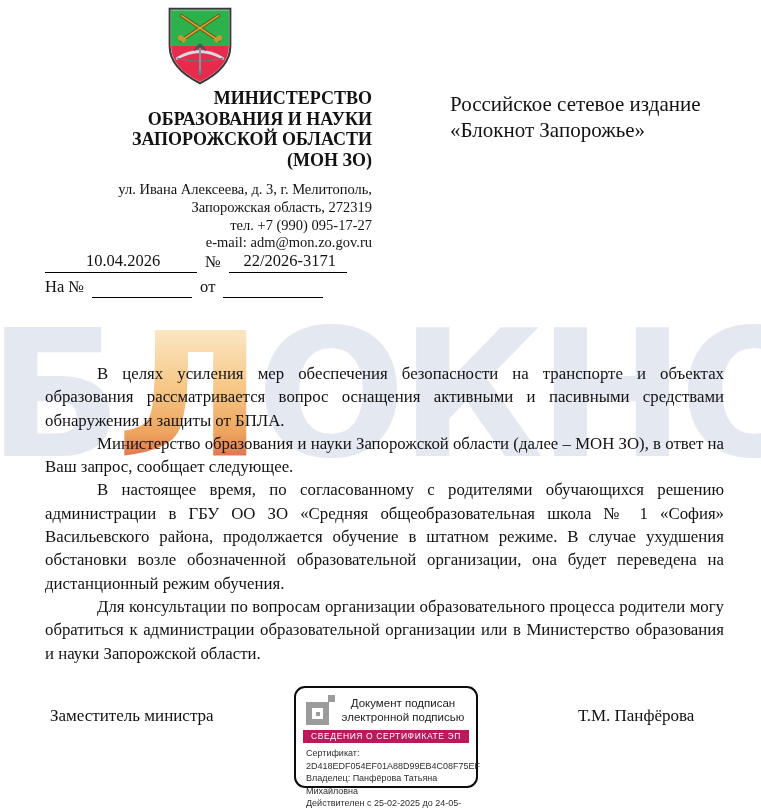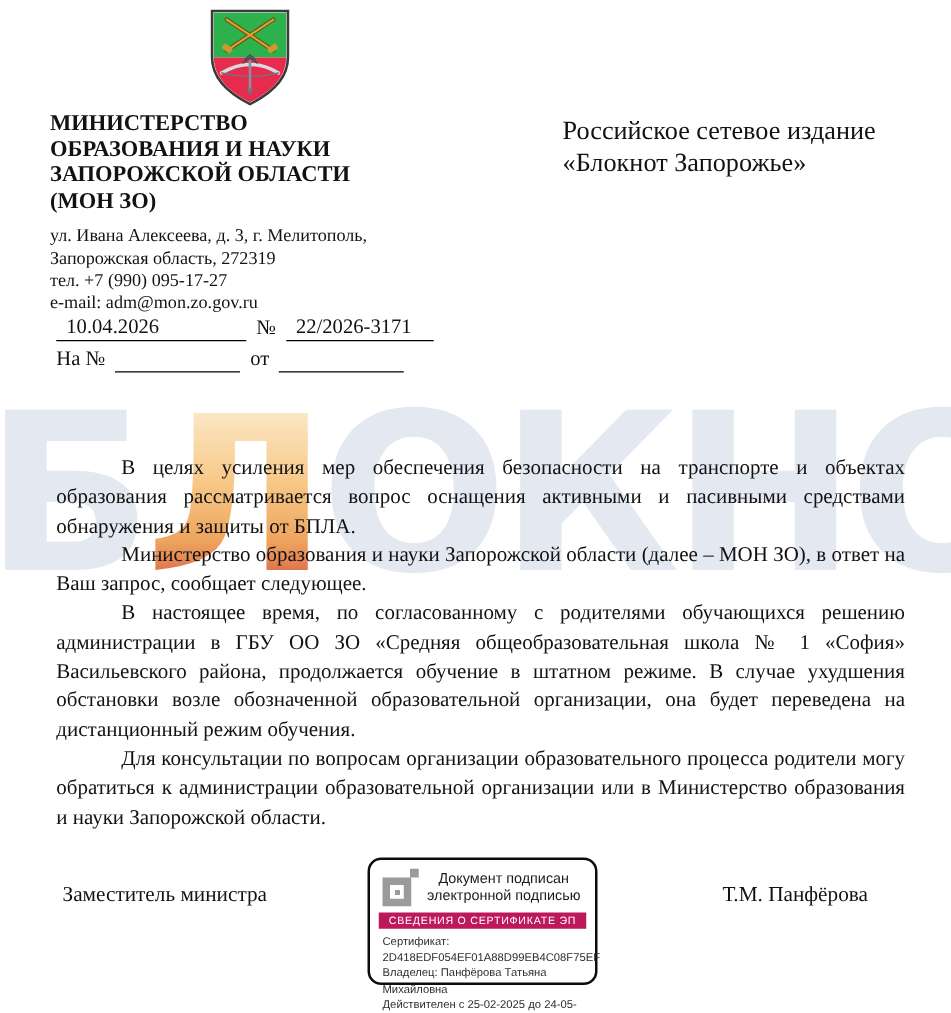--- a/index.html
+++ b/index.html
@@ -20,28 +20,28 @@
   .watermark .wm-letter.pencil {
     background:linear-gradient(180deg,#fbe7c4 0%, #f6c684 45%, #eda45f 78%, #dd6a4a 100%);
     -webkit-background-clip:text; background-clip:text; color:transparent;
   }
 
   .layer { position:absolute; z-index:1; }
 
   
   .arms { left:152px; top:6px; width:96px; height:80px; }
   .org-name {
-    left:40px; top:88px; width:332px; text-align:left;
+    left:40px; top:88px; width:332px; text-align:right;
     font-weight:bold; font-size:18px; line-height:20.5px;
   }
   .org-address {
-    left:40px; top:181px; width:332px; text-align:left;
+    left:40px; top:181px; width:332px; text-align:right;
     font-size:14.5px; line-height:17.8px;
   }
-  .date-block { left:45px; top:251px; width:330px; font-size:16.5px; }
+  .date-block { left:45px; top:251px; width:330px; font-size:16.5px;text-align:center; }
   .date-row { display:flex; align-items:flex-end; }
   .u-seg {
     display:inline-block; border-bottom:1.6px solid #000;
     min-height:20px; box-sizing:border-box; padding:0 4px 1px 8px;
   }
   .seg-date { width:152px; }
   .seg-num  { width:118px; }
   .seg-ref  { width:100px; }
   .mid-label { padding:0 8px 1px 8px; }
   .ref-row { margin-top:4px; }

